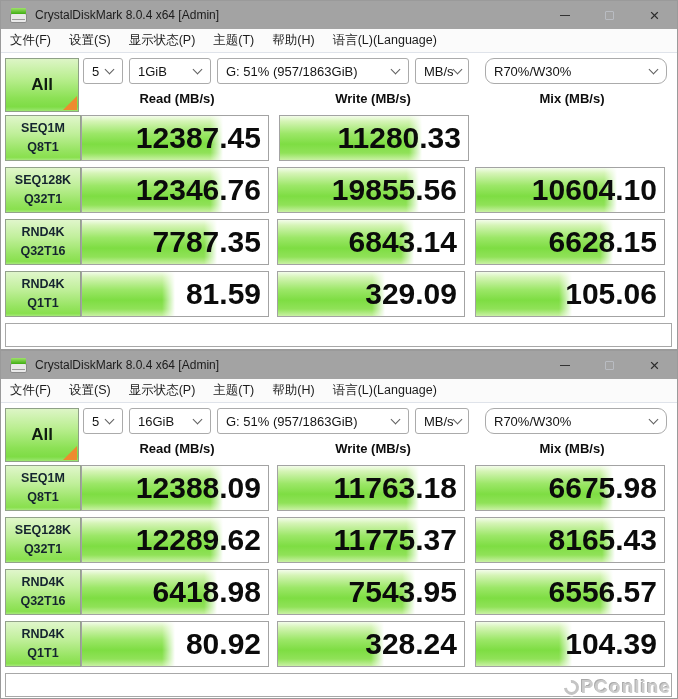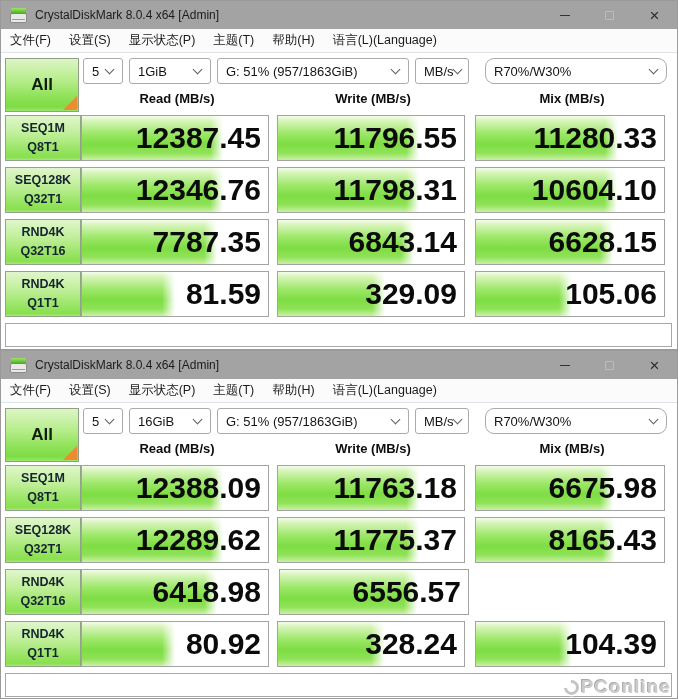--- a/index.html
+++ b/index.html
@@ -155,41 +155,37 @@
     <div class="rows">
       <div class="row">
         <div class="label-cell">
           <span>SEQ1M</span>
             <span>Q8T1</span>
         </div>
         <div class="value-cell cell-read">
             <div class="bar" style="width: 76%;"></div>
             <span class="num">12387.45</span>
           </div>
-        <div class="value-cell cell-write">
-            <div class="bar" style="width: 75.8%;"></div>
-            <span class="num">11796.55</span>
-          </div>
         <div class="value-cell cell-mix">
             <div class="bar" style="width: 75.5%;"></div>
             <span class="num">11280.33</span>
           </div>
       </div>
       <div class="row">
         <div class="label-cell">
           <span>SEQ128K</span>
             <span>Q32T1</span>
         </div>
         <div class="value-cell cell-read">
             <div class="bar" style="width: 76%;"></div>
             <span class="num">12346.76</span>
           </div>
         <div class="value-cell cell-write">
             <div class="bar" style="width: 75.8%;"></div>
-            <span class="num">11798.31</span>
+            <span class="num">19855.56</span>
           </div>
         <div class="value-cell cell-mix">
             <div class="bar" style="width: 75.2%;"></div>
             <span class="num">10604.10</span>
           </div>
       </div>
       <div class="row">
         <div class="label-cell">
           <span>RND4K</span>
             <span>Q32T16</span>
@@ -330,20 +326,24 @@
       </div>
       <div class="row">
         <div class="label-cell">
           <span>RND4K</span>
             <span>Q32T16</span>
         </div>
         <div class="value-cell cell-read">
             <div class="bar" style="width: 72.6%;"></div>
             <span class="num">6418.98</span>
           </div>
+        <div class="value-cell cell-write">
+            <div class="bar" style="width: 73.5%;"></div>
+            <span class="num">7543.95</span>
+          </div>
         <div class="value-cell cell-mix">
             <div class="bar" style="width: 72.8%;"></div>
             <span class="num">6556.57</span>
           </div>
       </div>
       <div class="row">
         <div class="label-cell">
           <span>RND4K</span>
             <span>Q1T1</span>
         </div>

